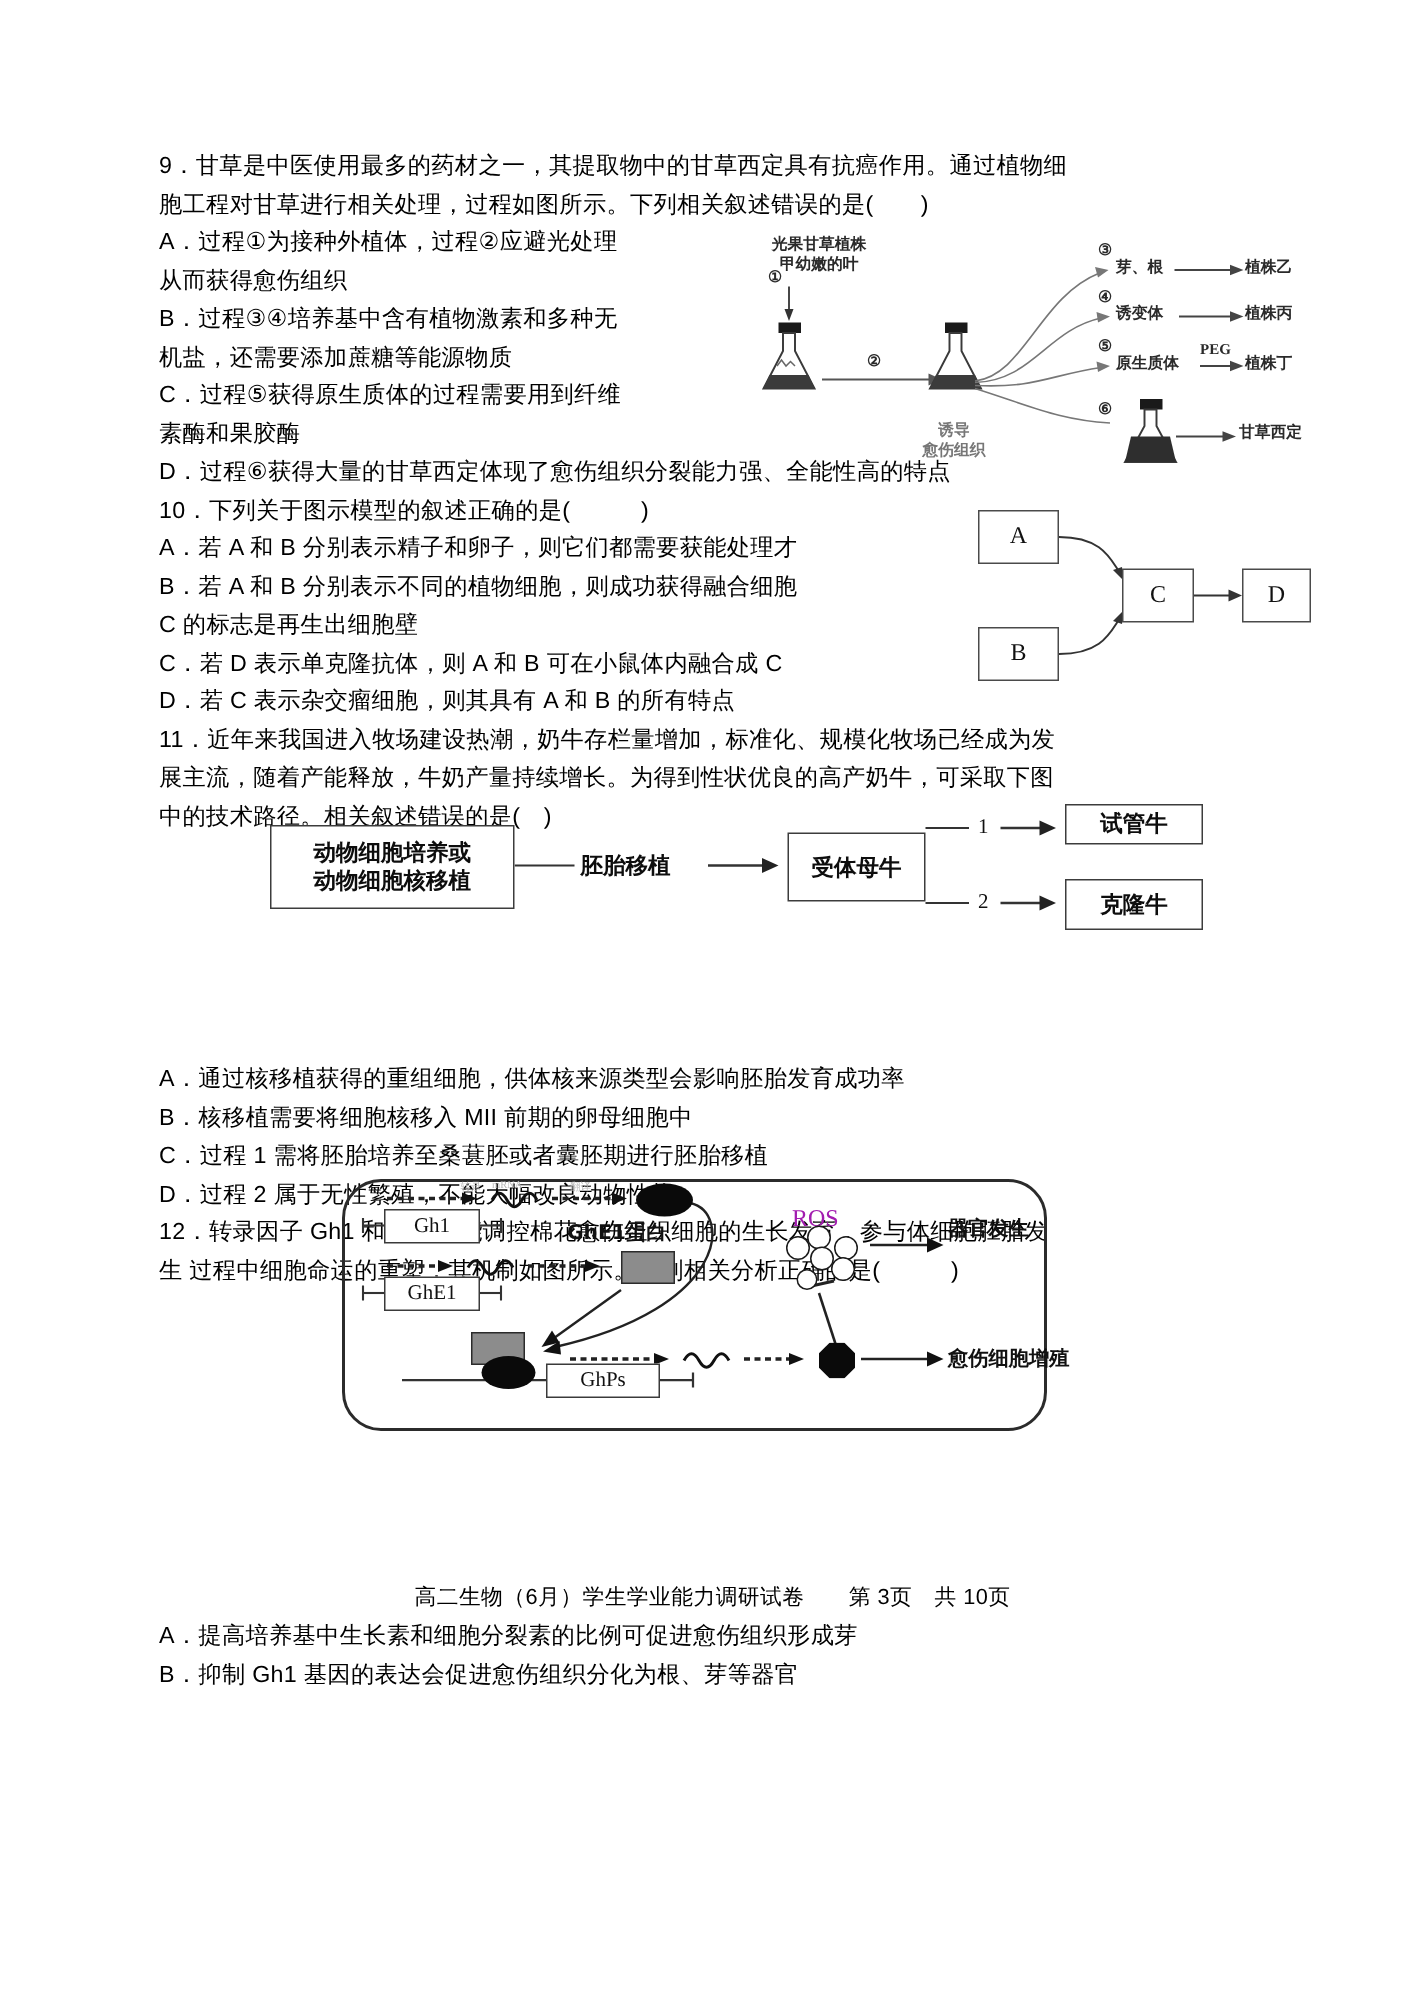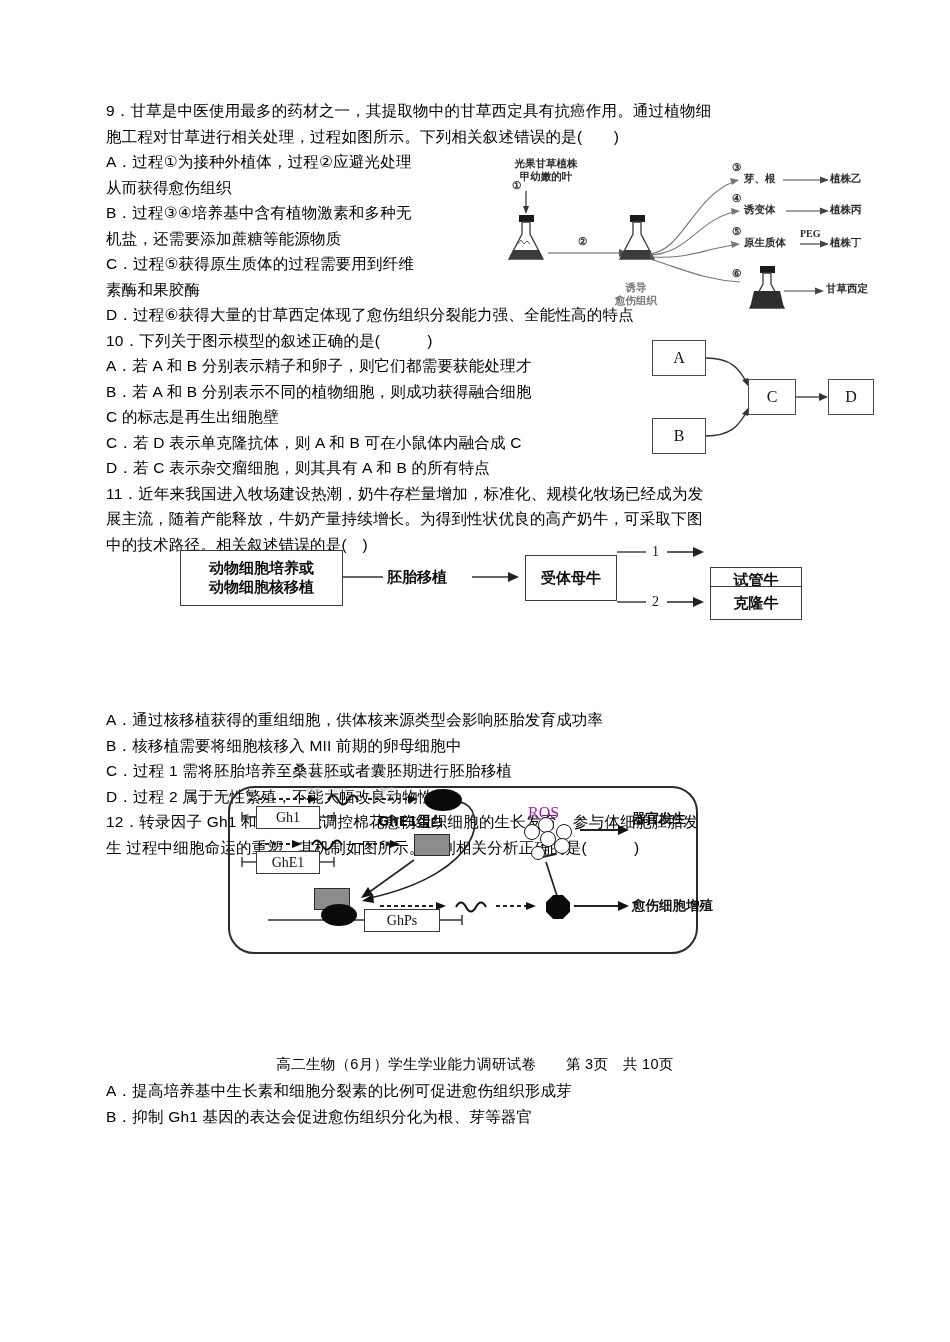--- a/index.html
+++ b/index.html
@@ -361,21 +361,21 @@
         <span>动物细胞培养或</span><br>
         <span>动物细胞核移植</span>
       </div>
     </div>
     <div class="txt" style="left:207px; top:32px;">胚胎移植</div>
     <div class="bx" style="left:345px; top:19px; width:92px; height:46px;">
       <span>受体母牛</span>
     </div>
     <div class="num" style="left:472px; top:8px;">1</div>
     <div class="num" style="left:472px; top:58px;">2</div>
-    <div class="bx" style="left:530px; top:0px; width:92px; height:27px;margin-top:31px;">
+    <div class="bx" style="left:530px; top:0px; width:92px; height:27px;">
       <span>试管牛</span>
     </div>
     <div class="bx" style="left:530px; top:50px; width:92px; height:34px;">
       <span>克隆牛</span>
     </div>
   </div>
 
   <div class="fig12">
     <div class="cellwall"></div>
     <svg width="470" height="168" viewBox="0 0 470 168" style="position:absolute;left:0;top:0;">

